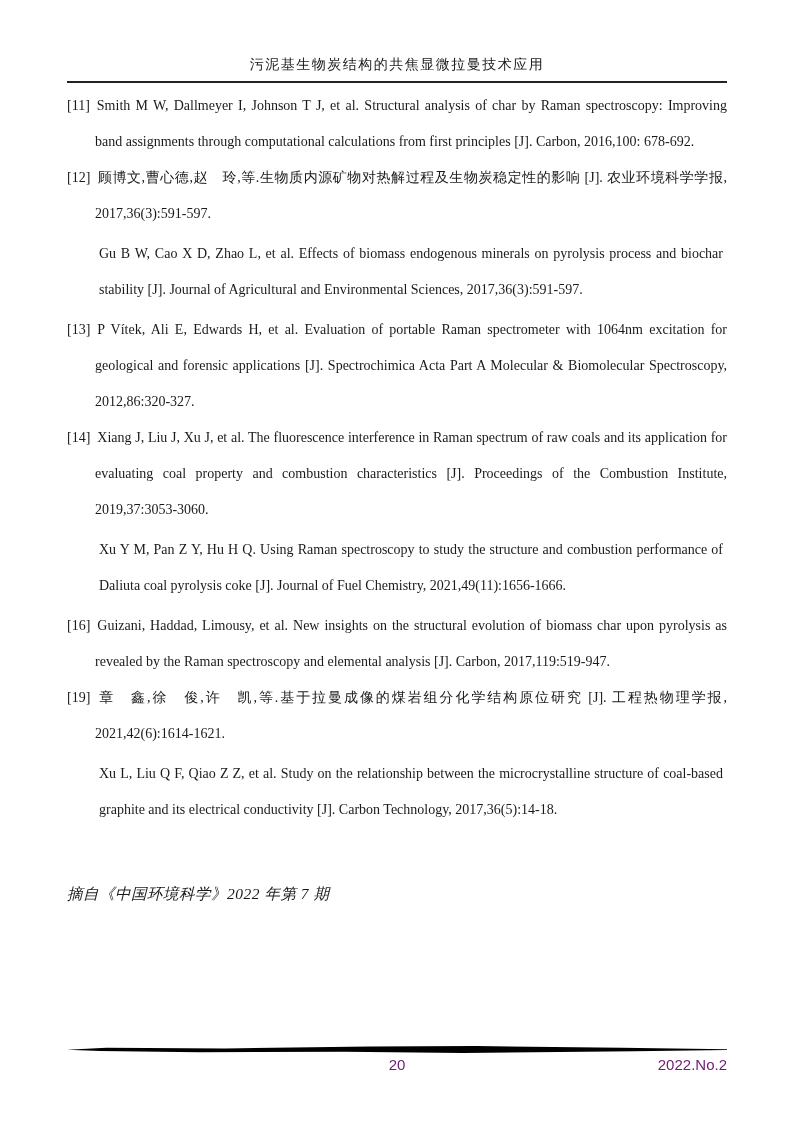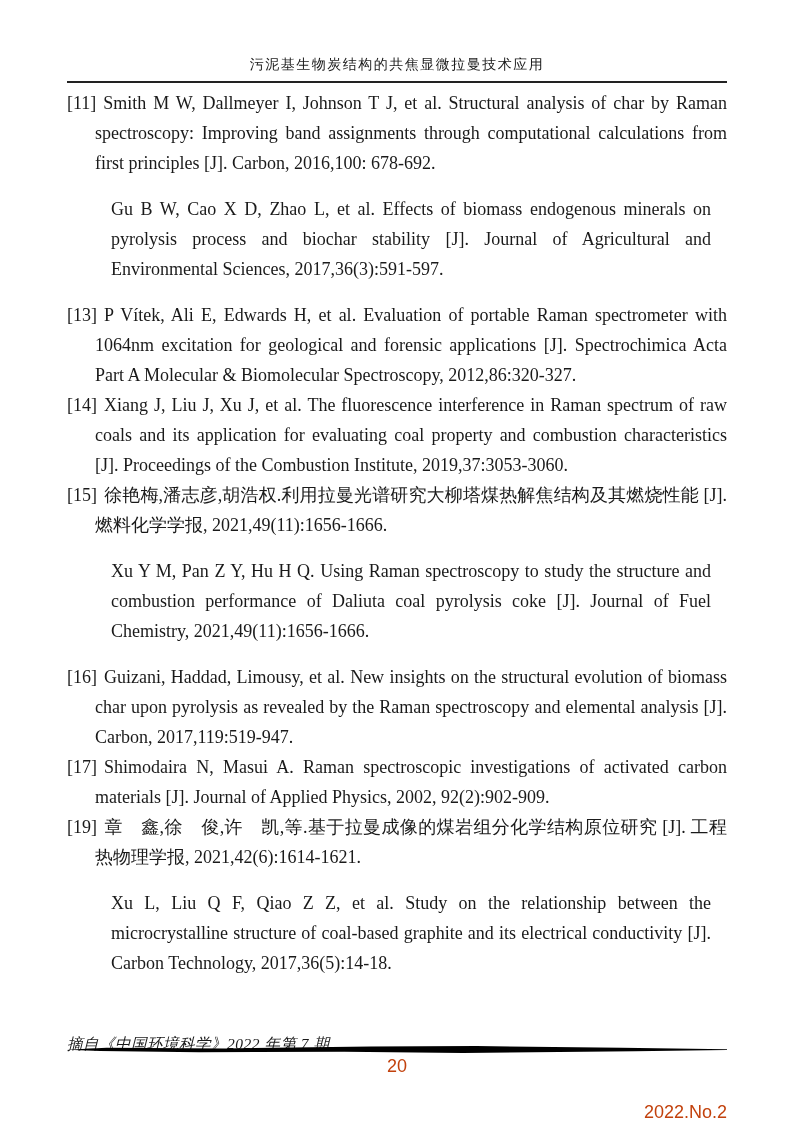--- a/index.html
+++ b/index.html
@@ -34,35 +34,35 @@
     padding-bottom: 7px;
     color: #1a1a1a;
   }
   .header-rule {
     border: none;
     border-top: 2px solid #222;
     margin: 0 0 5px 0;
     height: 0;
   }
   .reference-list {
-    font-size: 18px;
-    line-height: 30px;
+    font-size: 14px;
+    line-height: 36px;
     text-align: justify;
   }
   .ref-main {
     margin: 0;
     padding-left: 28px;
     text-indent: -28px;
     text-align: justify;
   }
   .ref-marker {
     padding-right: 7px;
   }
   .ref-trans {
-    margin: 16px;
+    margin: 4px;
     padding-left: 28px;
     text-indent: 0;
     text-align: justify;
   }
   .source-note {
     margin-top: 56px;
     font-style: italic;
     font-size: 15.5px;
     letter-spacing: 0.5px;
     text-align: left;
@@ -77,74 +77,70 @@
     width: 660px;
     height: 7px;
     background: #000;
     clip-path: polygon(0 52%, 6% 26%, 24% 34%, 46% 8%, 62% 0, 84% 26%, 100% 48%, 100% 56%, 86% 74%, 60% 100%, 42% 82%, 20% 90%, 5% 70%);
   }
   .footer-row {
     position: relative;
     margin-top: 3px;
     height: 18px;
     font-family: "Liberation Sans", sans-serif;
-    font-size: 18px;
-    color: #c2410c;
+    font-size: 15px;
+    color: #701a75;
   }
   .footer-page-number {
     display: block;
     text-align: center;
     width: 100%;
   }
   .footer-issue {
     position: absolute;
     right: 0;
     top: 0;
-    margin-top: 46px;
   }
 </style>
 </head>
 <body>
 
 <div class="page">
   <div class="content">
 
     <div class="header-title">污泥基生物炭结构的共焦显微拉曼技术应用</div>
     <hr class="header-rule">
 
     <div class="reference-list">
 
       <div>
         <p class="ref-main"><span class="ref-marker">[11]</span><span>Smith M W, Dallmeyer I, Johnson T J, et al. Structural analysis of char by Raman spectroscopy: Improving band assignments through computational calculations from first principles [J]. Carbon, 2016,100: 678-692.</span></p>
       </div>
 
       <div>
+        <p class="ref-main"><span class="ref-marker">[12]</span><span>顾博文,曹心德,赵　玲,等.生物质内源矿物对热解过程及生物炭稳定性的影响 [J]. 农业环境科学学报, 2017,36(3):591-597.</span></p>
         <p class="ref-trans">Gu B W, Cao X D, Zhao L, et al. Effects of biomass endogenous minerals on pyrolysis process and biochar stability [J]. Journal of Agricultural and Environmental Sciences, 2017,36(3):591-597.</p>
       </div>
 
       <div>
         <p class="ref-main"><span class="ref-marker">[13]</span><span>P Vítek, Ali E, Edwards H, et al. Evaluation of portable Raman spectrometer with 1064nm excitation for geological and forensic applications [J]. Spectrochimica Acta Part A Molecular &amp; Biomolecular Spectroscopy, 2012,86:320-327.</span></p>
       </div>
 
       <div>
         <p class="ref-main"><span class="ref-marker">[14]</span><span>Xiang J, Liu J, Xu J, et al. The fluorescence interference in Raman spectrum of raw coals and its application for evaluating coal property and combustion characteristics [J]. Proceedings of the Combustion Institute, 2019,37:3053-3060.</span></p>
       </div>
 
       <div>
-        <p class="ref-main"><span class="ref-marker">[15]</span><span>徐艳梅,潘志彦,胡浩权.利用拉曼光谱研究大柳塔煤热解焦结构及其燃烧性能 [J]. 燃料化学学报, 2021,49(11):1656-1666.</span></p>
         <p class="ref-trans">Xu Y M, Pan Z Y, Hu H Q. Using Raman spectroscopy to study the structure and combustion performance of Daliuta coal pyrolysis coke [J]. Journal of Fuel Chemistry, 2021,49(11):1656-1666.</p>
       </div>
 
       <div>
         <p class="ref-main"><span class="ref-marker">[16]</span><span>Guizani, Haddad, Limousy, et al. New insights on the structural evolution of biomass char upon pyrolysis as revealed by the Raman spectroscopy and elemental analysis [J]. Carbon, 2017,119:519-947.</span></p>
       </div>
 
-      <div>
-        <p class="ref-main"><span class="ref-marker">[17]</span><span>Shimodaira N, Masui A. Raman spectroscopic investigations of activated carbon materials [J]. Journal of Applied Physics, 2002, 92(2):902-909.</span></p>
-      </div>
 
 
       <div>
         <p class="ref-main"><span class="ref-marker">[19]</span><span>章　鑫,徐　俊,许　凯,等.基于拉曼成像的煤岩组分化学结构原位研究 [J]. 工程热物理学报, 2021,42(6):1614-1621.</span></p>
       </div>
 
       <div>
         <p class="ref-trans">Xu L, Liu Q F, Qiao Z Z, et al. Study on the relationship between the microcrystalline structure of coal-based graphite and its electrical conductivity [J]. Carbon Technology, 2017,36(5):14-18.</p>
       </div>
 

